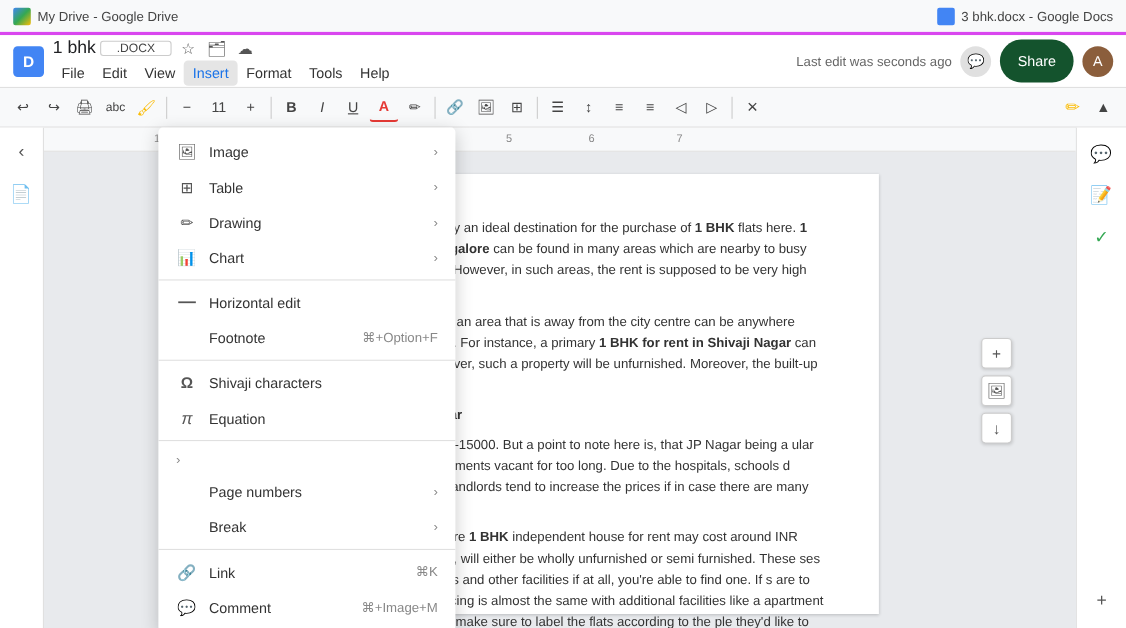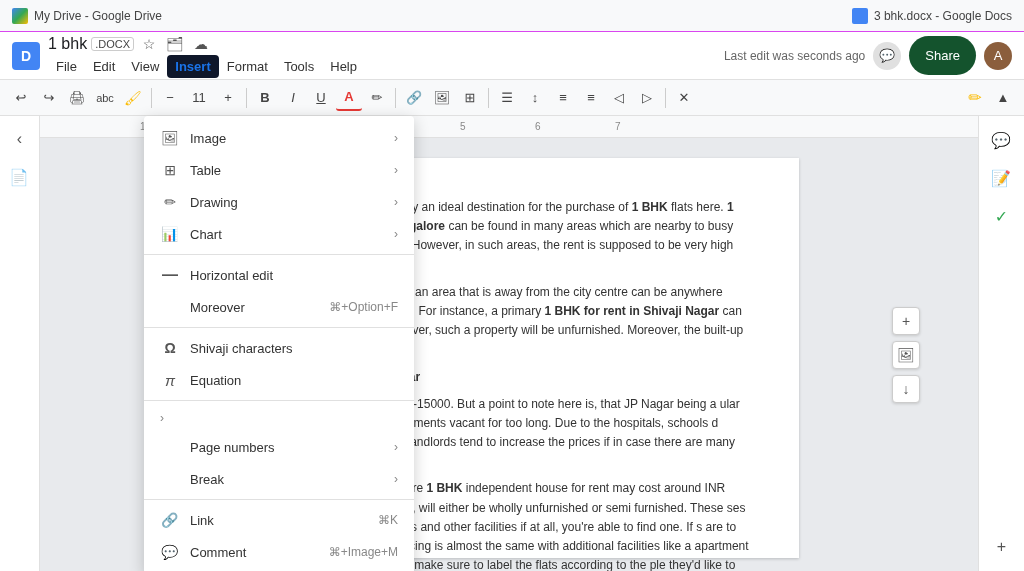--- a/index.html
+++ b/index.html
@@ -2,43 +2,43 @@
 <html><head>
   <meta charset="utf-8">
   <style>
     * { margin: 0; padding: 0; box-sizing: border-box; }
     body { font-family: Arial, sans-serif; font-size: 13px; background: #f1f3f4; width: 1024px; height: 571px; overflow: hidden; position: relative; }
 
     
     .top-bar {
       display: flex; align-items: center; justify-content: space-between;
       background: #f8f9fa; height: 32px; padding: 0 12px;
-      border-bottom: 1px solid #d946ef;
+      border-bottom: 3px solid #d946ef;
     }
     .top-bar-left, .top-bar-right { display: flex; align-items: center; gap: 6px; }
     .drive-icon { width: 16px; height: 16px; background: linear-gradient(135deg, #4285f4 0%, #34a853 50%, #fbbc04 100%); border-radius: 2px; display: inline-block; }
     .docs-icon { width: 16px; height: 16px; background: #4285f4; border-radius: 2px; display: inline-block; }
     .top-bar-title { font-size: 12px; color: #444; }
 
     
     .app-header {
       display: flex; align-items: center; background: white;
       height: 48px; padding: 0 12px; border-bottom: 1px solid #e0e0e0;
       gap: 8px;
     }
     .app-logo { width: 28px; height: 28px; background: #4285f4; border-radius: 4px; display: flex; align-items: center; justify-content: center; color: white; font-size: 14px; font-weight: bold; flex-shrink: 0; }
     .doc-title-area { display: flex; flex-direction: column; flex: 1; }
     .doc-title-row { display: flex; align-items: center; gap: 4px; }
     .doc-title { font-size: 16px; color: #202124; }
-    .doc-badge { font-size: 11px; color: #444; border: 1px solid #ccc; border-radius: 3px; padding: 0 3px; }
+    .doc-badge { font-size: 11px; color: #444; border: 1px solid #ccc; border-radius: 3px; padding: 0 14px; }
     .icon-btn { width: 22px; height: 22px; display: flex; align-items: center; justify-content: center; cursor: pointer; color: #555; font-size: 14px; }
     .menu-bar { display: flex; align-items: center; gap: 0; font-size: 13px; }
     .menu-item { padding: 4px 8px; cursor: pointer; border-radius: 4px; color: #333; }
     .menu-item:hover, .menu-item.active { background: #e8eaed; }
-    .menu-item.active { background: #0f172a; color: #1a73e8; font-weight: bold; }
+    .menu-item.active { background: #e5e5e5; color: #1a73e8; }
     .header-right { display: flex; align-items: center; gap: 8px; margin-left: auto; justify-content: center; }
     .last-edit { font-size: 12px; color: #666; }
     .share-btn { background: #14532d; color: white; border: none; border-radius: 20px; padding: 12px 16px; font-size: 13px; cursor: pointer; display: flex; align-items: center; gap: 4px; }
     .chat-icon { width: 28px; height: 28px; border-radius: 50%; background: #e0e0e0; display: flex; align-items: center; justify-content: center; }
     .avatar { width: 28px; height: 28px; border-radius: 50%; background: #8b5e3c; display: flex; align-items: center; justify-content: center; color: white; font-size: 13px; }
 
     
     .toolbar {
       background: #f8f9fa; height: 36px; display: flex; align-items: center;
       padding: 0 8px; gap: 2px; border-bottom: 1px solid #e0e0e0;
@@ -262,21 +262,21 @@
     <div class="menu-row">
       <div class="menu-row-left">
         <span class="menu-icon" style="font-size:16px; font-weight:bold;">—</span>
         <span class="menu-label">Horizontal edit</span>
       </div>
     </div>
 
     <div class="menu-row">
       <div class="menu-row-left">
         <span class="menu-icon"></span>
-        <span class="menu-label">Moreover</span>
+        <span class="menu-label">Footnote</span>
       </div>
       <span class="menu-shortcut">⌘+Option+F</span>
     </div>
 
     <div class="menu-separator"></div>
 
     <div class="menu-row">
       <div class="menu-row-left">
         <span class="menu-icon" style="font-weight:bold;">Ω</span>
         <span class="menu-label">Shivaji characters</span>

